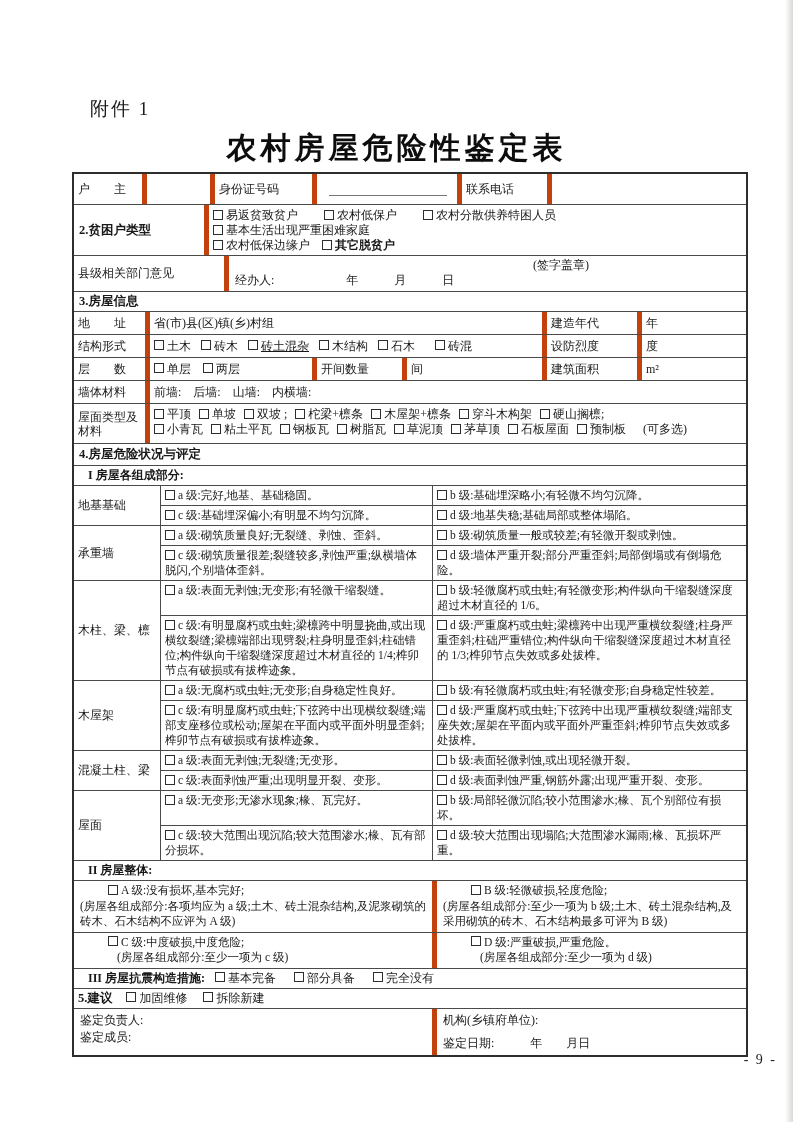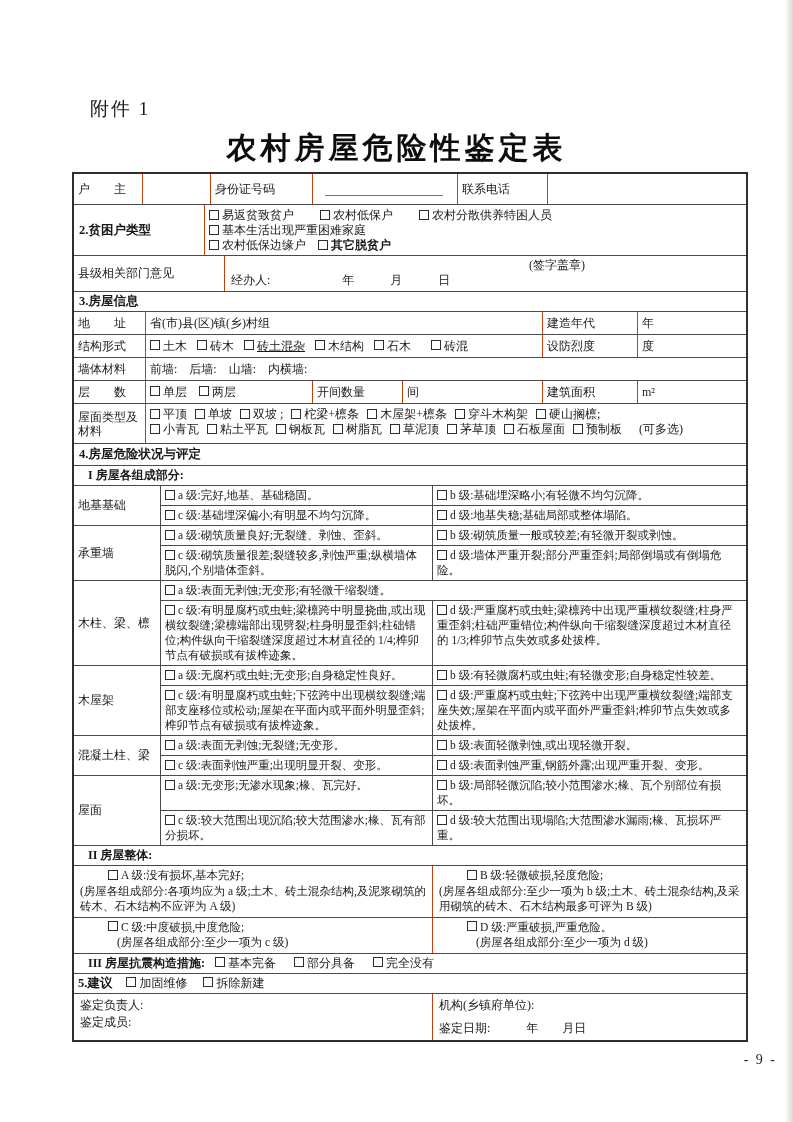--- a/index.html
+++ b/index.html
@@ -9,21 +9,21 @@
     background:linear-gradient(to right,rgba(255,255,255,0),#d9d9d6);}
   .attachment{position:absolute;left:90px;top:96px;font-size:19px;letter-spacing:2px;}
   .doc-title{position:absolute;left:0;top:128px;width:100%;text-align:center;
     font-size:30px;font-weight:bold;letter-spacing:4px;color:#0d0d0d;}
   .pageno{position:absolute;right:16px;top:1052px;font-size:14px;letter-spacing:2px;}
 
   .tbl{position:absolute;left:72px;top:172px;width:676px;border:2px solid #2e2e2e;
     font-size:12px;line-height:15px;color:#191919;box-sizing:border-box;}
   .row{display:flex;border-top:1px solid #4a4a4a;align-items:stretch;box-sizing:border-box;}
   .row:first-child{border-top:none;}
-  .c{border-left:1px solid #c2410c;padding:2px 4px;box-sizing:border-box;display:flex;align-items:center;}
+  .c{border-left:5px solid #c2410c;padding:2px 4px;box-sizing:border-box;display:flex;align-items:center;}
   .c:first-child{border-left:none;}
   .c.block{display:block;}
   .hdr{font-weight:bold;font-size:12.5px;padding:2px 5px;}
   .sub{padding-left:14px;font-weight:bold;}
   .cb{display:inline-block;width:8px;height:8px;border:1px solid #2d2d2d;margin-right:3px;
     vertical-align:-0.5px;flex:none;background:#fff;}
   .opt{white-space:nowrap;display:inline-block;}
   .uline{display:inline-block;width:118px;border-bottom:1px solid #777;height:13px;margin-left:8px;}
 
   
@@ -95,33 +95,33 @@
           <span class="opt" style="margin-right: 10px;"><span class="cb"></span><span>砖木</span></span>
           <span class="opt" style="margin-right: 10px; text-decoration: underline;"><span class="cb"></span><span>砖土混杂</span></span>
           <span class="opt" style="margin-right: 10px;"><span class="cb"></span><span>木结构</span></span>
           <span class="opt" style="margin-right: 20px;"><span class="cb"></span><span>石木</span></span>
           <span class="opt" style="margin-right: 10px;"><span class="cb"></span><span>砖混</span></span>
         </div>
       <div class="c" style="width:95px">设防烈度</div>
       <div class="c" style="flex:1">度</div>
     </div>
     <div class="row" style="min-height:23px">
-      <div class="c" style="width:71px">墙体材料</div>
-      <div class="c" style="flex:1">前墙:　后墙:　山墙:　内横墙:</div>
-    </div>
-    <div class="row" style="min-height:23px">
       <div class="c" style="width:71px">层　　数</div>
       <div class="c" style="width:167px">
           <span class="opt" style="margin-right: 12px;"><span class="cb"></span><span>单层</span></span>
           <span class="opt" style="margin-right: 12px;"><span class="cb"></span><span>两层</span></span>
         </div>
       <div class="c" style="width:90px">开间数量</div>
       <div class="c" style="width:140px">间</div>
       <div class="c" style="width:95px">建筑面积</div>
       <div class="c" style="flex:1">m²</div>
+    </div>
+    <div class="row" style="min-height:23px">
+      <div class="c" style="width:71px">墙体材料</div>
+      <div class="c" style="flex:1">前墙:　后墙:　山墙:　内横墙:</div>
     </div>
     <div class="row" style="min-height:40px">
       <div class="c" style="width:71px;line-height:14px">屋面类型及材料</div>
       <div class="c block" style="flex:1;padding-top:3px">
         <div><span class="opt" style="margin-right: 8px;"><span class="cb"></span><span>平顶</span></span><span class="opt" style="margin-right: 8px;"><span class="cb"></span><span>单坡</span></span><span class="opt" style="margin-right: 8px;"><span class="cb"></span><span>双坡 ;</span></span><span class="opt" style="margin-right: 8px;"><span class="cb"></span><span>柁梁+檩条</span></span><span class="opt" style="margin-right: 8px;"><span class="cb"></span><span>木屋架+檩条</span></span><span class="opt" style="margin-right: 8px;"><span class="cb"></span><span>穿斗木构架</span></span><span class="opt" style="margin-right: 8px;"><span class="cb"></span><span>硬山搁檩;</span></span></div>
         <div>
           <span><span class="opt" style="margin-right: 8px;"><span class="cb"></span><span>小青瓦</span></span><span class="opt" style="margin-right: 8px;"><span class="cb"></span><span>粘土平瓦</span></span><span class="opt" style="margin-right: 8px;"><span class="cb"></span><span>钢板瓦</span></span><span class="opt" style="margin-right: 8px;"><span class="cb"></span><span>树脂瓦</span></span><span class="opt" style="margin-right: 8px;"><span class="cb"></span><span>草泥顶</span></span><span class="opt" style="margin-right: 8px;"><span class="cb"></span><span>茅草顶</span></span><span class="opt" style="margin-right: 8px;"><span class="cb"></span><span>石板屋面</span></span><span class="opt" style="margin-right: 8px;"><span class="cb"></span><span>预制板</span></span></span>
           <span style="margin-left:6px">(可多选)</span>
         </div>
       </div>
@@ -159,20 +159,21 @@
               <div class="gcell l"><span class="cb"></span><span>c 级:砌筑质量很差;裂缝较多,剥蚀严重;纵横墙体脱闪,个别墙体歪斜。</span></div>
               <div class="gcell r"><span class="cb"></span><span>d 级:墙体严重开裂;部分严重歪斜;局部倒塌或有倒塌危险。</span></div>
             </div>
           </div>
         </div>
         <div class="comp-row">
           <div class="comp-label">木柱、梁、檩</div>
           <div class="comp-grades">
             <div class="grade-line">
               <div class="gcell l"><span class="cb"></span><span>a 级:表面无剥蚀;无变形;有轻微干缩裂缝。</span></div>
+              <div class="gcell r"><span class="cb"></span><span>b 级:轻微腐朽或虫蛀;有轻微变形;构件纵向干缩裂缝深度超过木材直径的 1/6。</span></div>
             </div>
             <div class="grade-line">
               <div class="gcell l"><span class="cb"></span><span>c 级:有明显腐朽或虫蛀;梁檩跨中明显挠曲,或出现横纹裂缝;梁檩端部出现劈裂;柱身明显歪斜;柱础错位;构件纵向干缩裂缝深度超过木材直径的 1/4;榫卯节点有破损或有拔榫迹象。</span></div>
               <div class="gcell r"><span class="cb"></span><span>d 级:严重腐朽或虫蛀;梁檩跨中出现严重横纹裂缝;柱身严重歪斜;柱础严重错位;构件纵向干缩裂缝深度超过木材直径的 1/3;榫卯节点失效或多处拔榫。</span></div>
             </div>
           </div>
         </div>
         <div class="comp-row">
           <div class="comp-label">木屋架</div>
           <div class="comp-grades">

